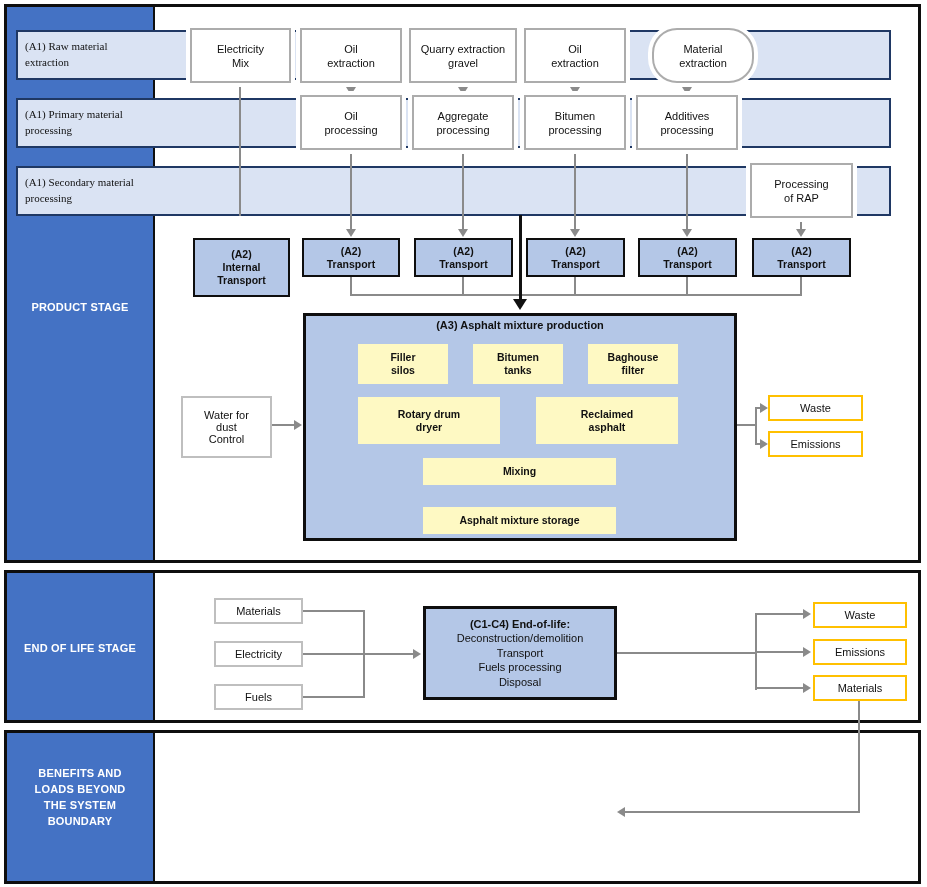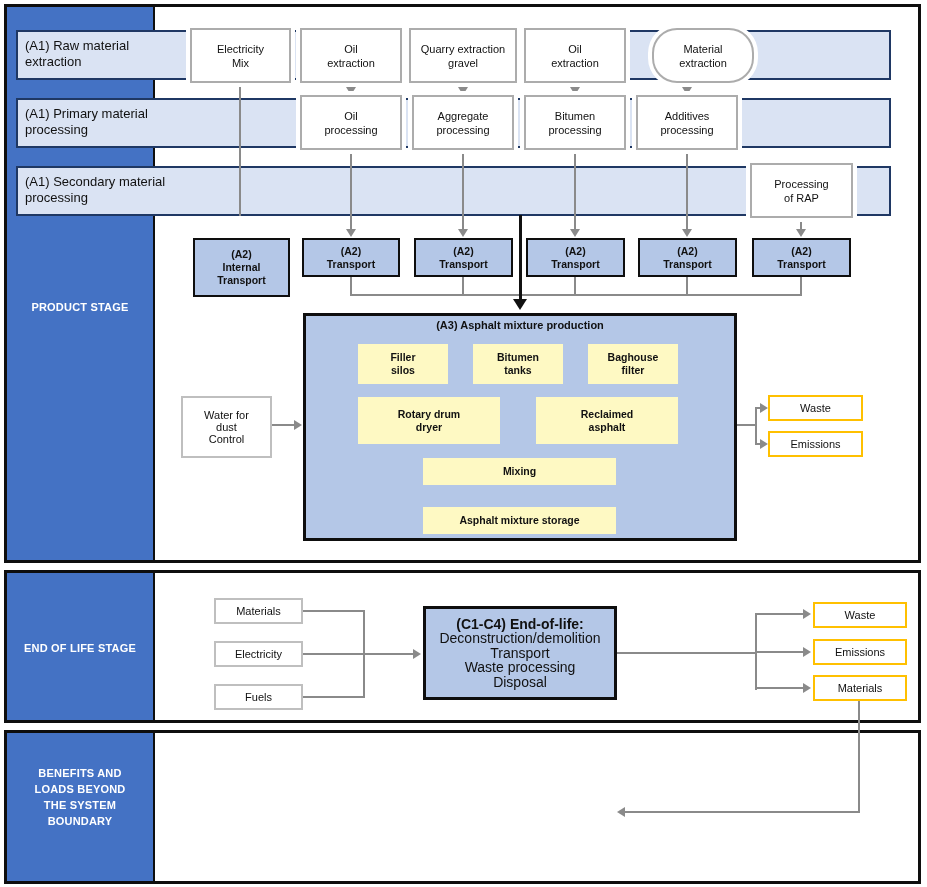--- a/index.html
+++ b/index.html
@@ -3,36 +3,36 @@
 <meta charset="utf-8">
 <style>
   html,body{margin:0;padding:0;background:#fff;}
   body{font-family:"Liberation Sans",sans-serif;color:#111;}
   #canvas{position:relative;width:927px;height:887px;background:#fff;overflow:hidden;}
   .abs{position:absolute;box-sizing:border-box;}
   .sec{border:3px solid #0e0e0e;z-index:0;background:transparent;}
   .sidebar{background:#4472C4;border-right:2px solid #0e0e0e;z-index:1;}
   .side-label{color:#fff;font-weight:bold;font-size:11px;line-height:16px;text-align:center;white-space:pre-line;z-index:2;letter-spacing:.2px;}
   .band{background:#DAE3F3;border:2px solid #1F3864;z-index:2;}
-  .band-label{font-size:13px;line-height:16px;white-space:pre-line;z-index:3;}
+  .band-label{font-size:11px;line-height:16px;white-space:pre-line;z-index:3;font-family:Liberation Serif, serif;}
   .box{display:flex;align-items:center;justify-content:center;text-align:center;white-space:pre-line;z-index:4;}
   .wbox{background:#fff;border:2px solid #ACACAC;box-shadow:0 0 0 4px #fff;font-size:11px;line-height:14px;}
   .tbox{background:#B4C7E7;border:2px solid #0e0e0e;font-weight:bold;font-size:10.5px;line-height:13px;}
   .a3{background:#B4C7E7;border:3px solid #0e0e0e;z-index:3;}
   .a3-title{font-weight:bold;font-size:11px;text-align:center;z-index:4;}
   .unit{background:#fef9c3;font-weight:bold;font-size:10.5px;line-height:13px;}
   .ybox{background:#fff;border:2px solid #FFC000;font-size:11px;}
   .iobox{background:#fff;border:2px solid #BFBFBF;font-size:11px;}
   .hl,.vl{background:#8a8a8a;z-index:3;}
   .blk{background:#111;}
   .arr-d{width:0;height:0;border-left:5px solid transparent;border-right:5px solid transparent;border-top:8px solid #8a8a8a;z-index:3;}
   .arr-d.big{border-left-width:7px;border-right-width:7px;border-top:11px solid #111;}
   .arr-r{width:0;height:0;border-top:5px solid transparent;border-bottom:5px solid transparent;border-left:8px solid #8a8a8a;z-index:3;}
   .arr-l{width:0;height:0;border-top:5px solid transparent;border-bottom:5px solid transparent;border-right:8px solid #8a8a8a;z-index:3;}
-  .cbox{background:#B4C7E7;border:3px solid #0e0e0e;font-size:14px;line-height:14.5px;flex-direction:column;}
+  .cbox{background:#B4C7E7;border:3px solid #0e0e0e;font-size:11px;line-height:14.5px;flex-direction:column;}
   .cbox .t{font-weight:bold;}
   .dbox{background:#B4C7E7;border:3px solid #0e0e0e;font-weight:bold;font-size:11px;line-height:15px;}
 </style>
 </head>
 <body>
 
 <div id="canvas">
 
   <div class="abs sec" style="left:4px;top:4px;width:917px;height:559px;"></div>
   <div class="abs sec" style="left:4px;top:570px;width:917px;height:153px;"></div>
@@ -167,21 +167,21 @@
   <div class="abs hl" style="left:303px;top:610px;width:62px;height:2px;"></div>
   <div class="abs hl" style="left:303px;top:653px;width:112px;height:2px;"></div>
   <div class="abs hl" style="left:303px;top:696px;width:62px;height:2px;"></div>
   <div class="abs vl" style="left:363px;top:610px;width:2px;height:88px;"></div>
   <div class="abs arr-r" style="left:413px;top:649px;"></div>
 
   <div class="abs box cbox" style="left:423px;top:606px;width:194px;height:94px;">
     <span class="t">(C1-C4) End-of-life:</span>
     <span>Deconstruction/demolition
 Transport
-Waste processing
+Fuels processing
 Disposal</span>
   </div>
 
   <div class="abs hl" style="left:617px;top:652px;width:140px;height:2px;"></div>
   <div class="abs vl" style="left:755px;top:613px;width:2px;height:77px;"></div>
   <div class="abs hl" style="left:755px;top:613px;width:50px;height:2px;"></div>
   <div class="abs arr-r" style="left:803px;top:609px;"></div>
   <div class="abs hl" style="left:755px;top:651px;width:50px;height:2px;"></div>
   <div class="abs arr-r" style="left:803px;top:647px;"></div>
   <div class="abs hl" style="left:755px;top:687px;width:50px;height:2px;"></div>

